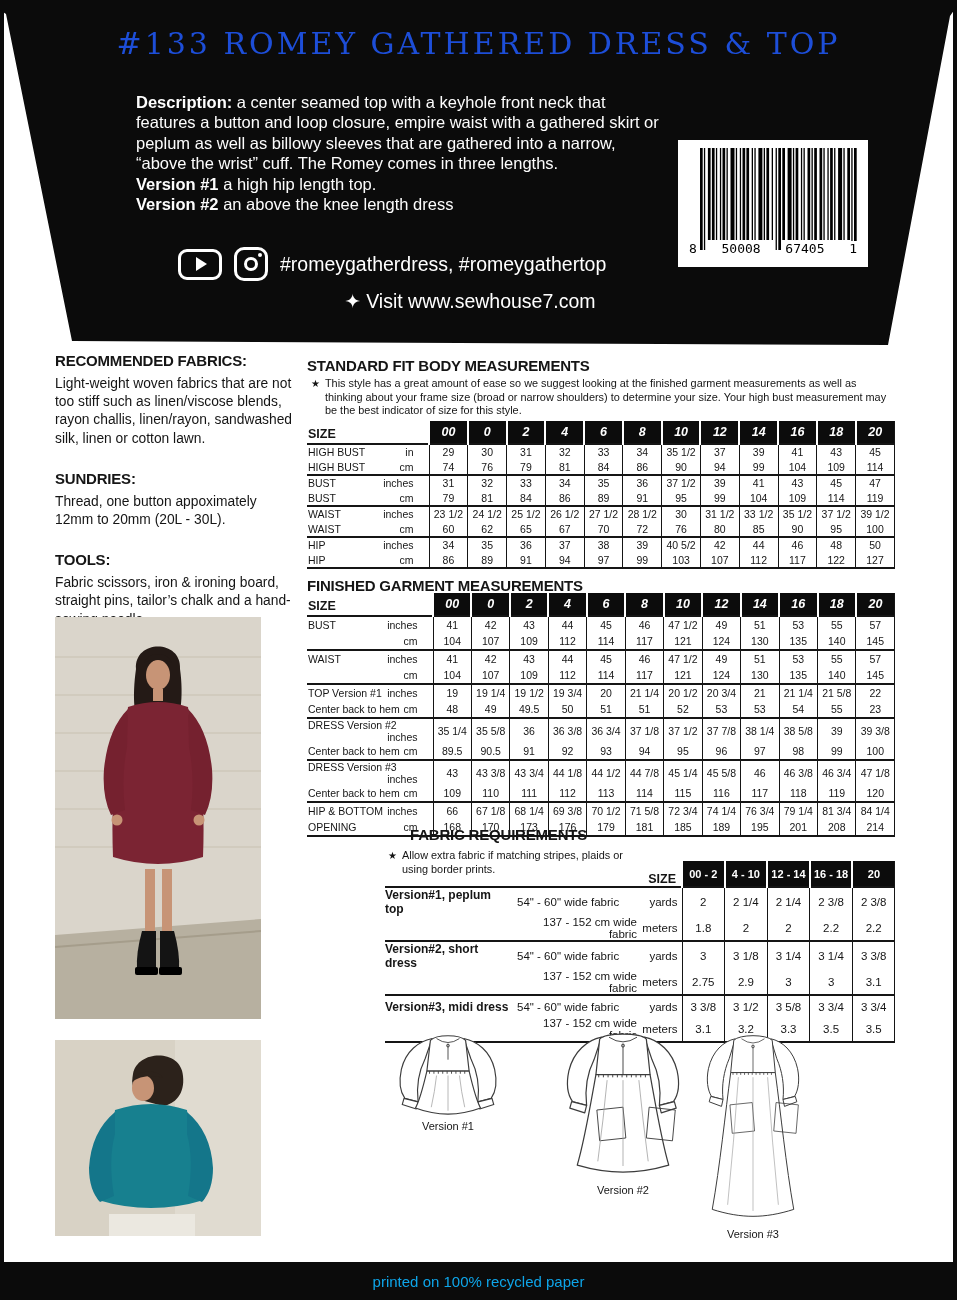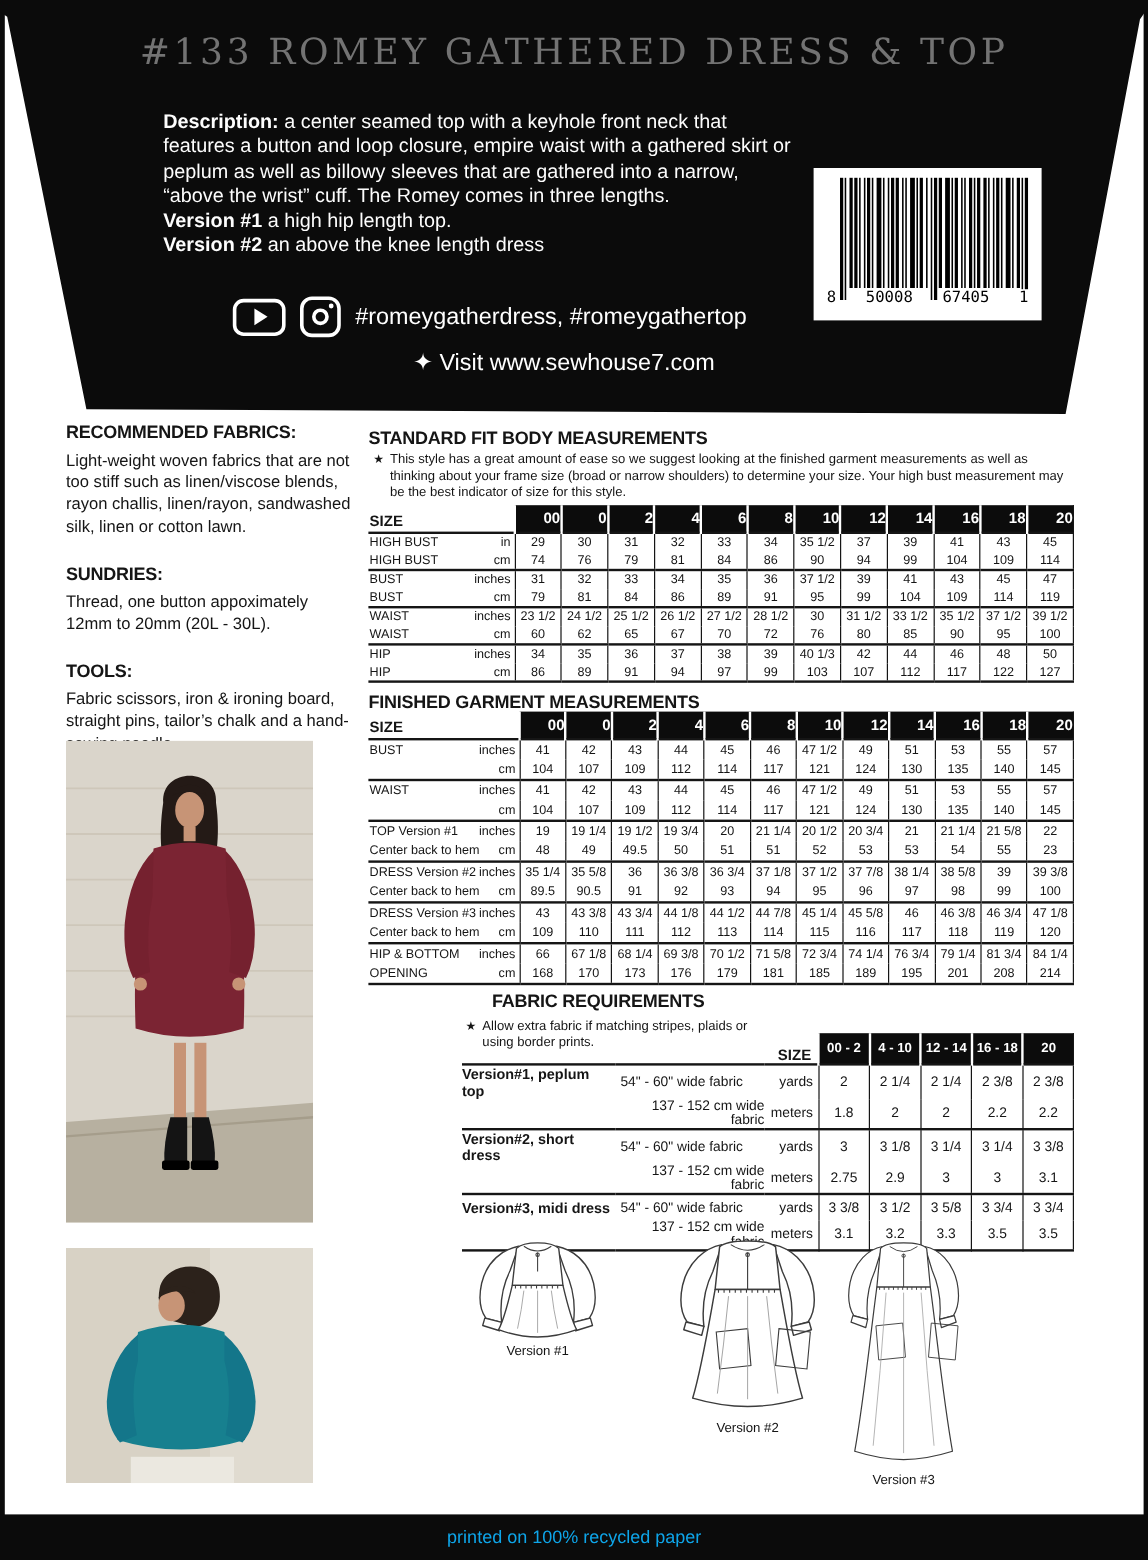--- a/index.html
+++ b/index.html
@@ -6,24 +6,24 @@
   #page{position:relative;width:957px;height:1300px;background:#fff;overflow:hidden;
         font-family:"Liberation Sans", sans-serif;color:#151515;}
   
   .frame{position:absolute;top:0;width:4px;height:1300px;background:#0b0b0b;}
   .frame.left{left:0;} .frame.right{right:0;}
 
   
   #banner{position:absolute;left:0;top:0;width:957px;height:348px;background:#0b0b0b;
     clip-path:polygon(0px 0px,957px 0px,957px 6px,950px 16px,888px 345px,72px 341px,6px 14px,0px 10px);}
   #title{position:absolute;left:0;top:26px;width:100%;text-align:center;margin:0;
-    font-family:"DejaVu Serif", serif;font-weight:400;font-size:30px;letter-spacing:3px;color:#737373;}
+    font-family:"DejaVu Serif", serif;font-weight:400;font-size:30px;letter-spacing:3px;color:#1d4ed8;}
   #desc{position:absolute;left:136px;top:92px;width:530px;color:#fdfdfd;font-size:16.5px;line-height:1.24;}
   #desc p{margin:0;}
-  #social{position:absolute;left:194px;top:247px;display:flex;align-items:center;gap:12px;color:#fff;}
+  #social{position:absolute;left:178px;top:247px;display:flex;align-items:center;gap:12px;color:#fff;}
   .yt{display:inline-flex;align-items:center;justify-content:center;width:44px;height:31px;
       border:3px solid #fff;border-radius:9px;box-sizing:border-box;}
   .yt .tri{width:0;height:0;border-left:11px solid #fff;border-top:7px solid transparent;border-bottom:7px solid transparent;margin-left:2px;}
   .ig{position:relative;display:inline-block;width:34px;height:34px;border:3px solid #fff;border-radius:10px;box-sizing:border-box;}
   .ig .lens{position:absolute;left:7px;top:7px;width:8px;height:8px;border:3px solid #fff;border-radius:50%;}
   .ig .dot{position:absolute;right:3px;top:3px;width:4px;height:4px;background:#fff;border-radius:50%;}
   #social .tags{font-size:19.5px;}
   #visit{position:absolute;left:200px;top:290px;width:540px;text-align:center;color:#fff;font-size:19.5px;}
   
   #barcode{position:absolute;left:678px;top:140px;width:190px;height:127px;background:#fff;
@@ -42,27 +42,27 @@
 
   
   .sec-h{position:absolute;margin:0;font-size:15px;letter-spacing:-0.2px;font-weight:bold;}
   .note{position:absolute;display:flex;gap:5px;font-size:10.9px;line-height:1.24;}
   .note .star{font-size:10px;line-height:1.4;}
 
   
   .meas{border-collapse:collapse;table-layout:fixed;width:588px;font-size:10.5px;background:transparent;}
   .meas th.lab{text-align:left;vertical-align:bottom;font-size:12.5px;padding:0 0 2px 1px;}
   .meas th.size{background:#0c0c0c;color:#fff;font-weight:bold;font-size:12.5px;height:22px;
-    text-align:right;border-left:2px solid #fff;padding:0;}
+    text-align:center;border-left:2px solid #fff;padding:0;font-style:italic;}
   .meas td{text-align:center;border-left:1.5px solid #151515;padding:0;}
   #t1mount .meas td{height:14.5px;}
   #t2mount .meas td{height:16px;}
   .meas td.lab{border-left:none;text-align:left;}
   .meas td.lab .l{float:left;padding-left:1px;}
-  .meas td.lab .u{float:right;padding-right:3px;}
+  .meas td.lab .u{float:right;padding-right:15px;}
   .meas td:last-child, .meas th.size:last-child{border-right:1.5px solid #151515;}
   .meas tbody tr.first td{border-top:2.5px solid #151515;}
   .meas tbody tr.gs td{border-top:2px solid #151515;}
   .meas tbody tr:last-child td{border-bottom:2.5px solid #151515;}
 
   
   .fab{border-collapse:collapse;table-layout:fixed;width:510px;font-size:11.5px;background:transparent;}
   .fab td{padding:0;height:21px;}
   .fab td.val{text-align:center;border-left:1.5px solid #151515;}
   .fab td.val:last-child{border-right:1.5px solid #151515;}
@@ -376,21 +376,21 @@
             <td class="lab">
               <span class="l">HIP</span>
               <span class="u">inches</span>
             </td>
             <td>34</td>
             <td>35</td>
             <td>36</td>
             <td>37</td>
             <td>38</td>
             <td>39</td>
-            <td>40 1/3</td>
+            <td>40 5/2</td>
             <td>42</td>
             <td>44</td>
             <td>46</td>
             <td>48</td>
             <td>50</td>
           </tr>
           <tr>
             <td class="lab">
               <span class="l">HIP</span>
               <span class="u">cm</span>

